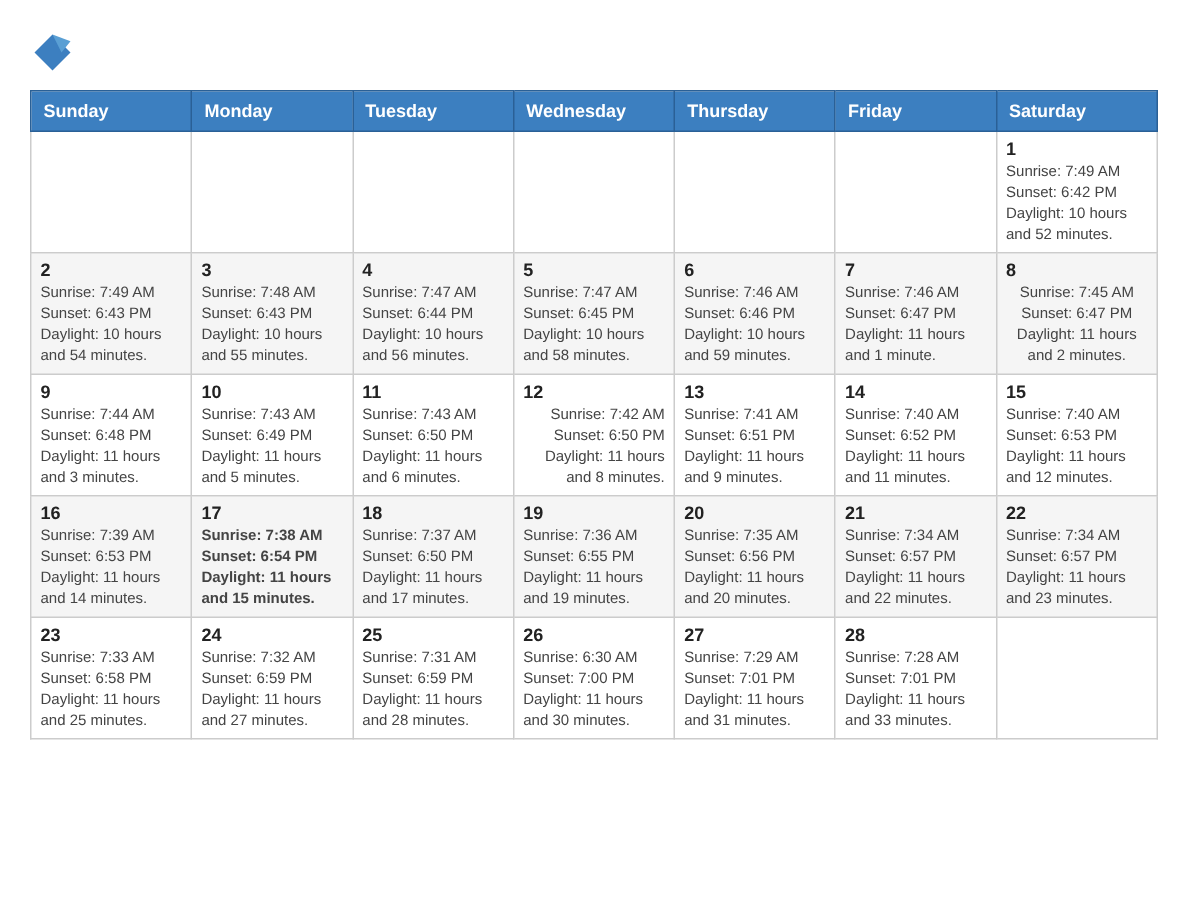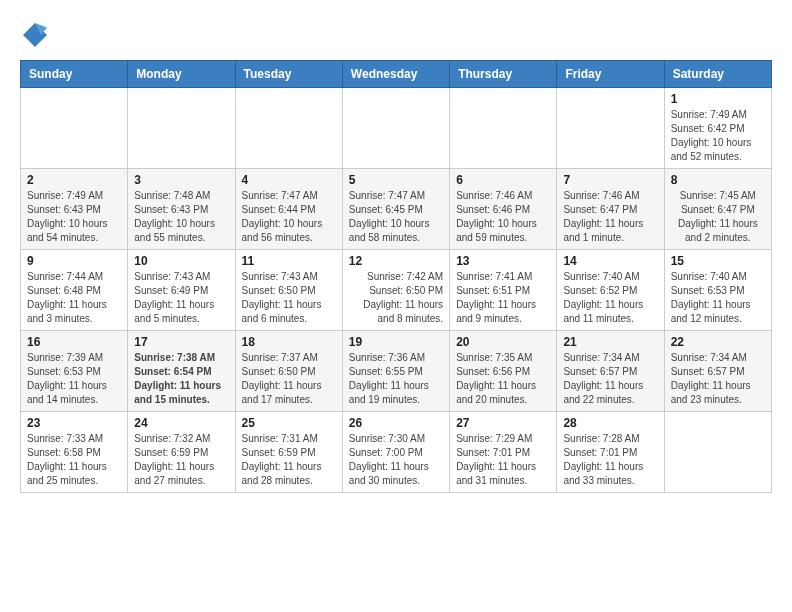--- a/index.html
+++ b/index.html
@@ -303,21 +303,21 @@
         </td>
         <td>
           <span class="day-number">25</span>
           <div class="day-info" style="white-space: pre-line;">Sunrise: 7:31 AM
 Sunset: 6:59 PM
 Daylight: 11 hours
 and 28 minutes.</div>
         </td>
         <td>
           <span class="day-number">26</span>
-          <div class="day-info" style="white-space: pre-line;">Sunrise: 7:30 AM
+          <div class="day-info" style="white-space: pre-line;">Sunrise: 6:30 AM
 Sunset: 7:00 PM
 Daylight: 11 hours
 and 30 minutes.</div>
         </td>
         <td>
           <span class="day-number">27</span>
           <div class="day-info" style="white-space: pre-line;">Sunrise: 7:29 AM
 Sunset: 7:01 PM
 Daylight: 11 hours
 and 31 minutes.</div>

